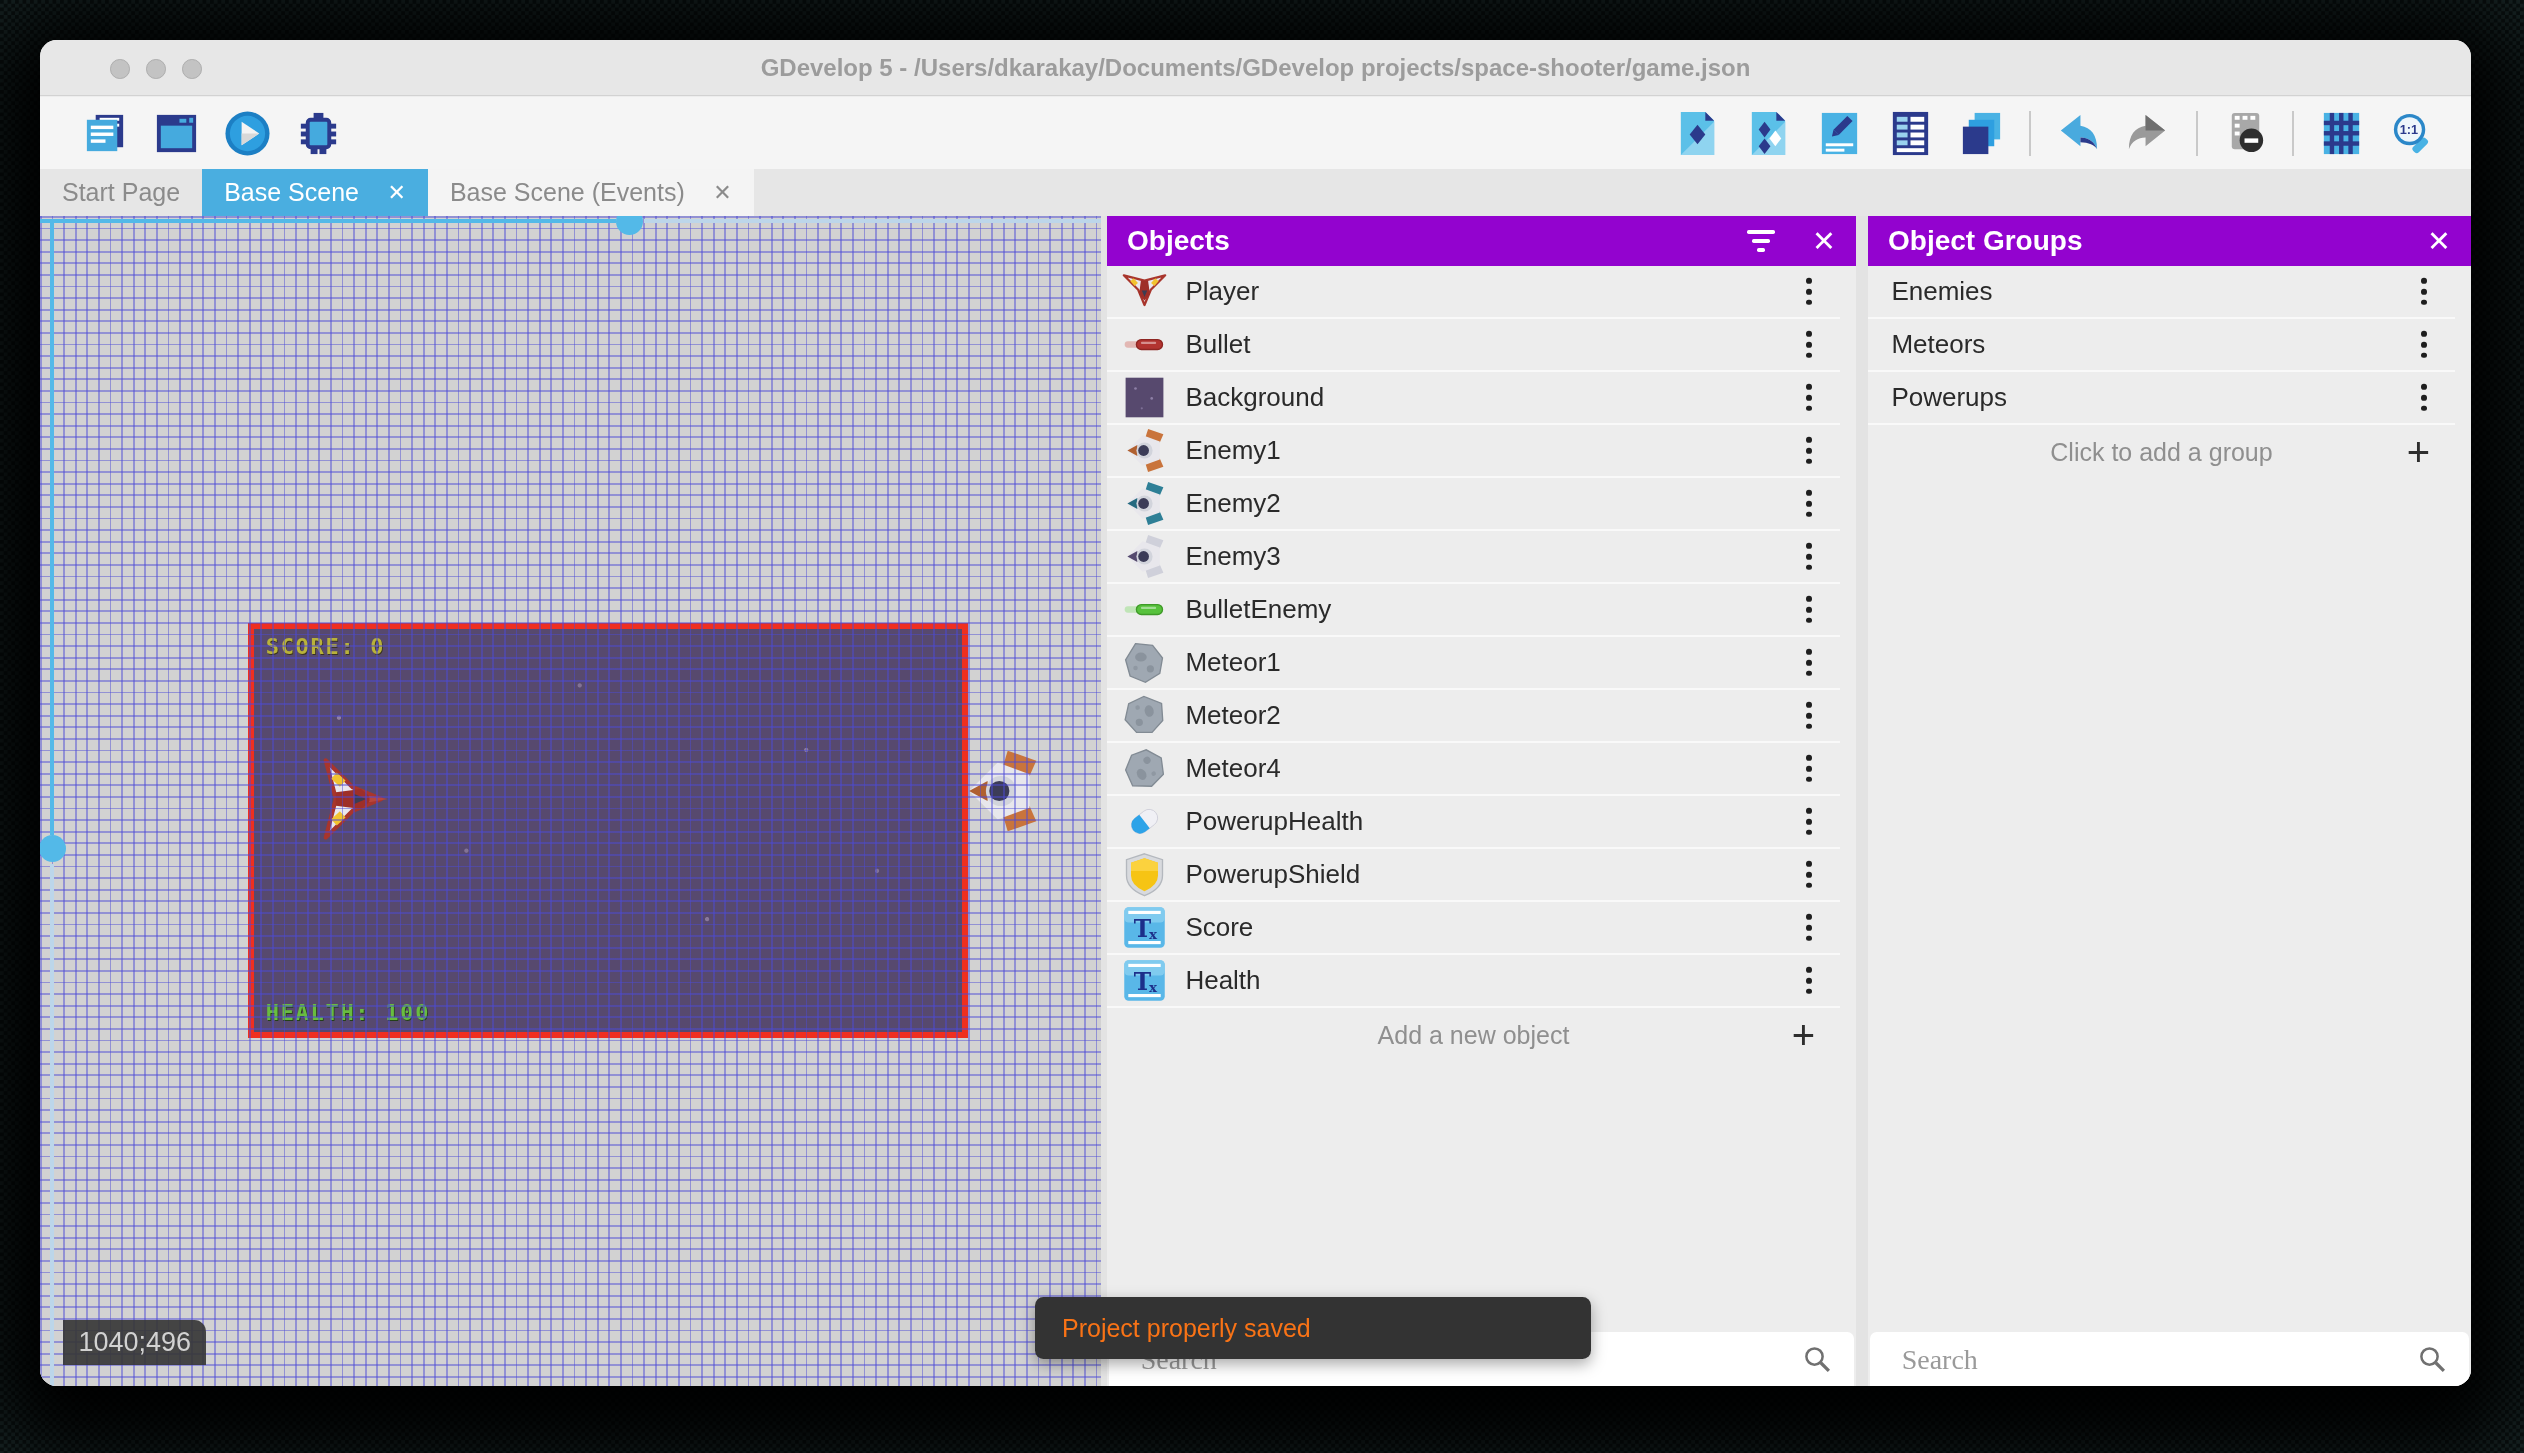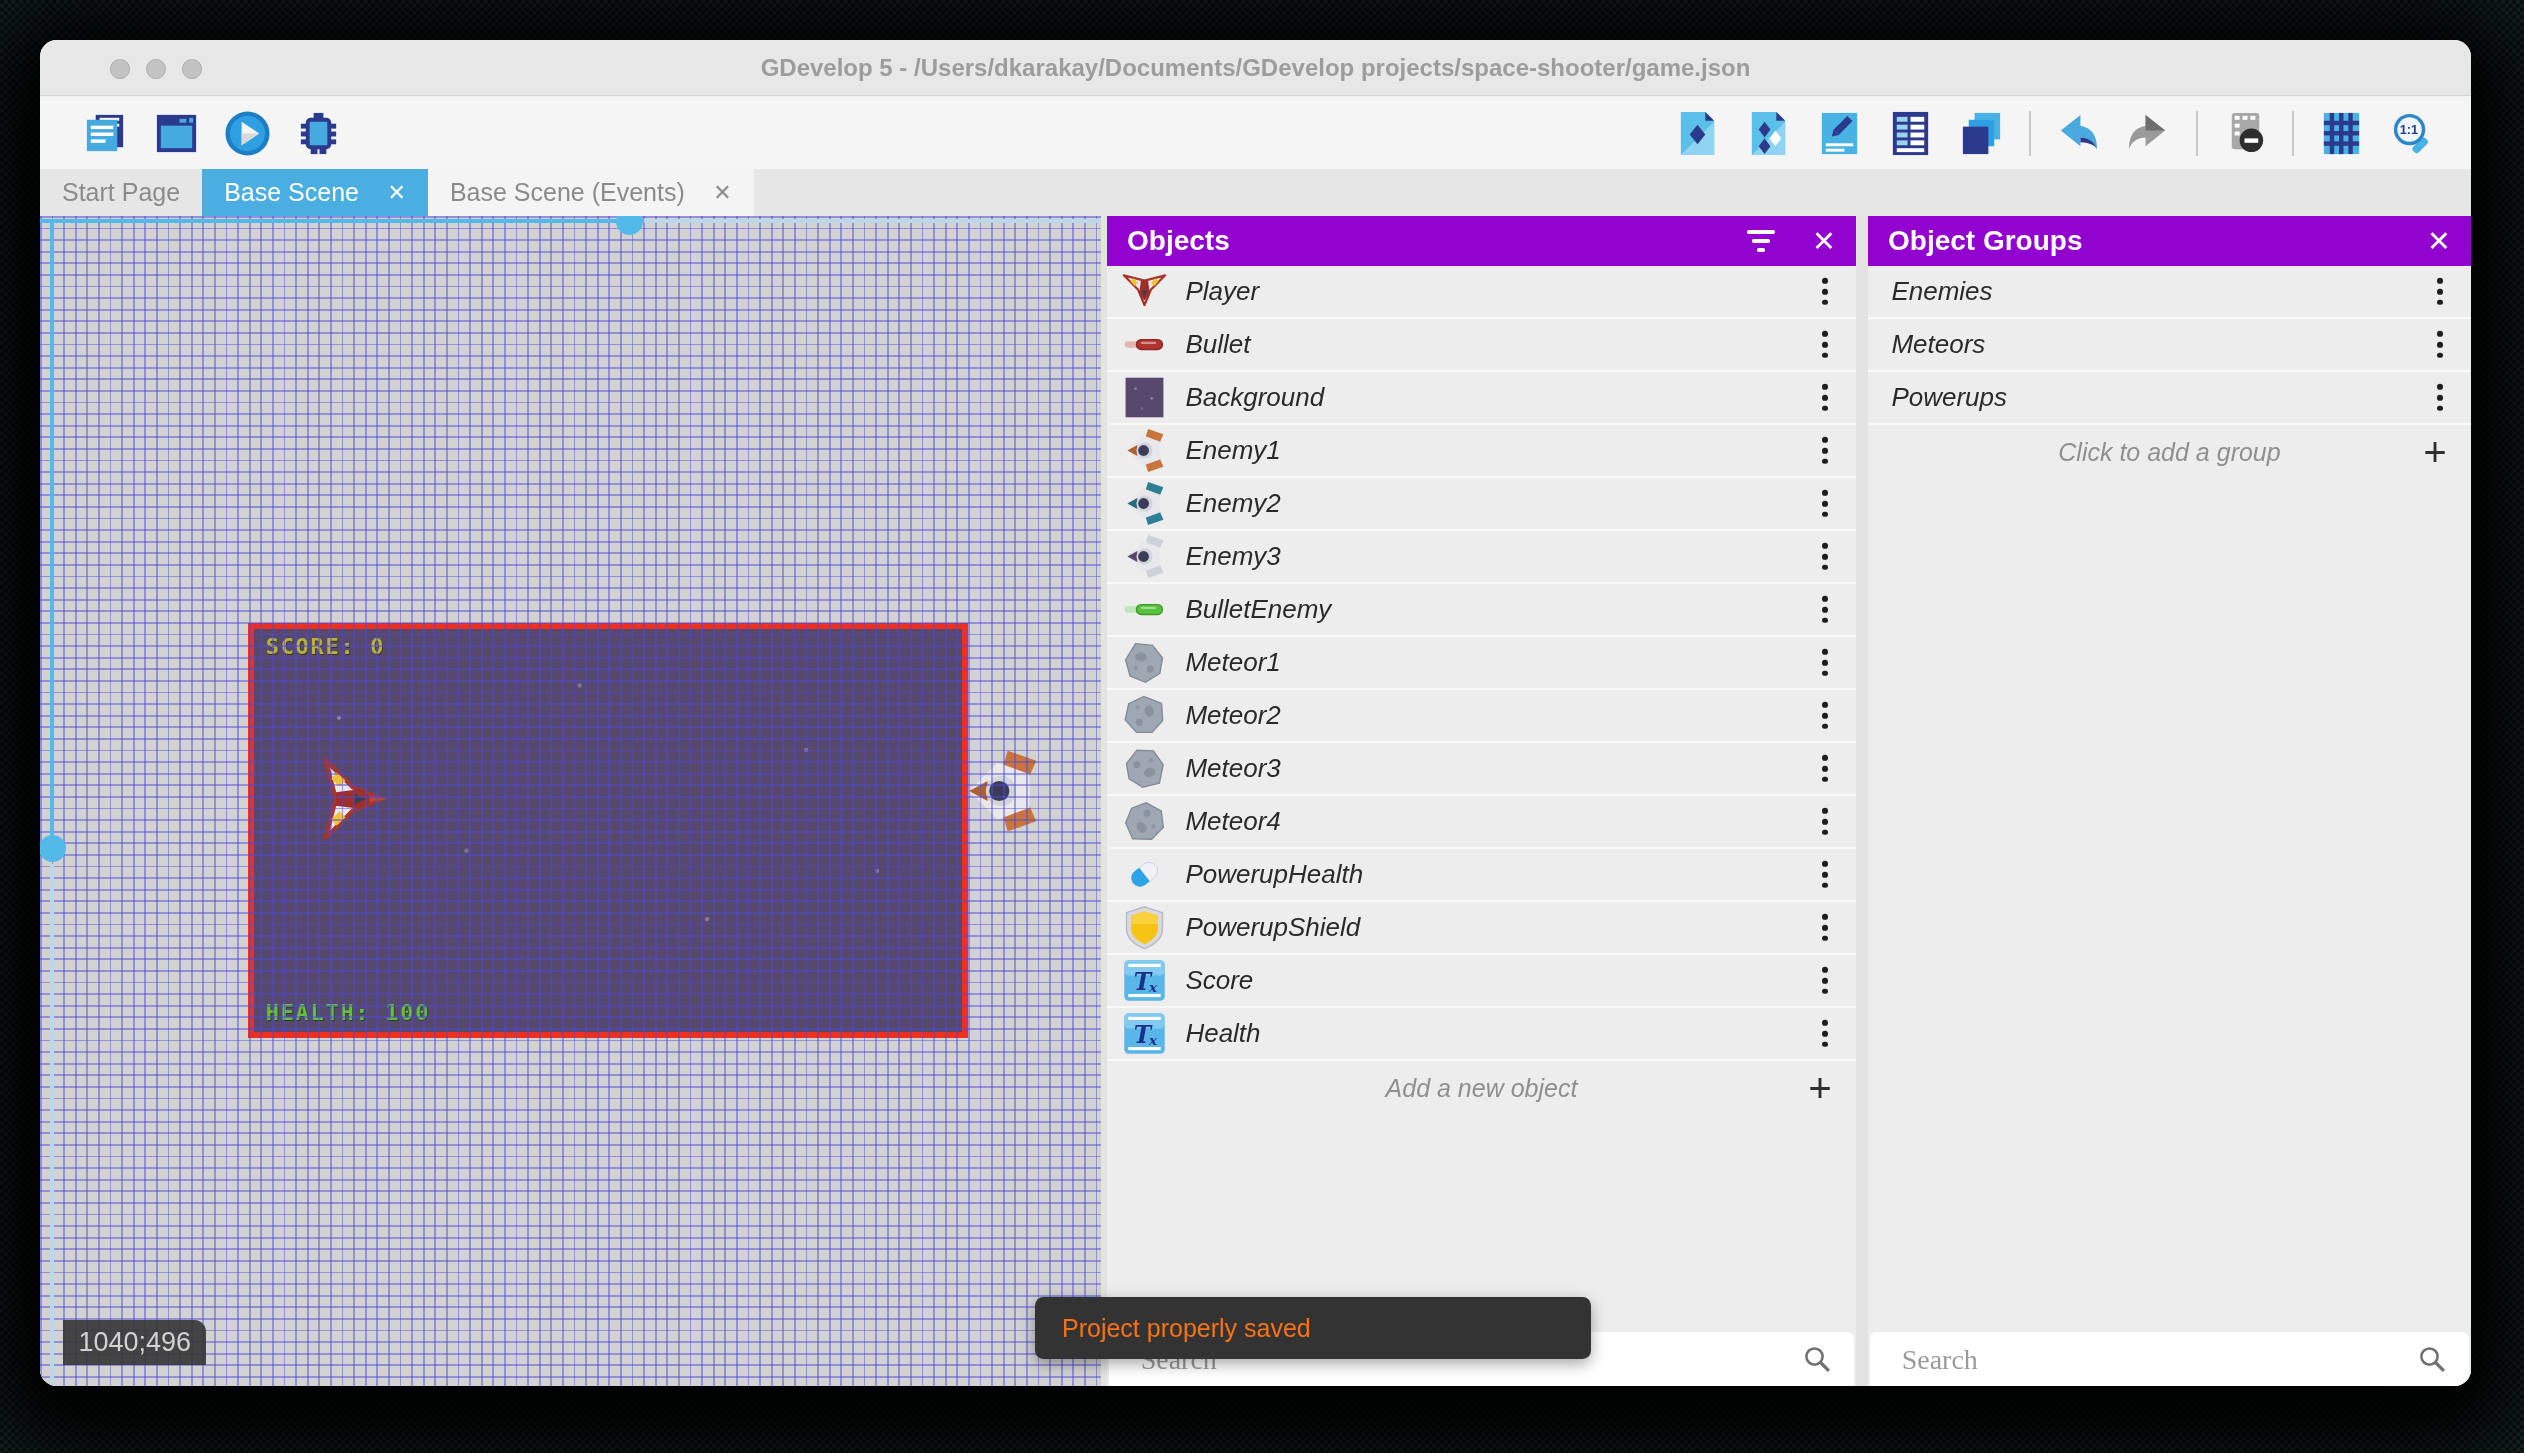--- a/index.html
+++ b/index.html
@@ -69,21 +69,21 @@
     display:flex;align-items:center;padding:0 20px;box-sizing:border-box;}
   .phead .ptitle{font-size:28px;font-weight:700;flex:0 0 auto;}
   .phead .spacer{flex:1;}
   .phead .hicon{margin-left:37px;cursor:pointer;display:flex;align-items:center;}
   .filter-glyph{display:flex;flex-direction:column;align-items:center;gap:5px;}
   .filter-glyph i{display:block;height:4.2px;background:#fff;border-radius:1.7px;}
   .filter-glyph i:nth-child(1){width:28.5px;}
   .filter-glyph i:nth-child(2){width:18.4px;}
   .filter-glyph i:nth-child(3){width:8.4px;}
   .xglyph{font-size:28.5px;color:#fff;line-height:1;}
-  .rows{position:absolute;left:0;right:0;top:50px;font-style:italic;}
+  .rows{position:absolute;left:0;right:16px;top:50px;}
   .orow{position:relative;height:51px;border-bottom:2.5px solid #f9f9f9;background:#ededed;
     display:flex;align-items:center;cursor:pointer;}
   .orow .oicon{width:45px;height:45px;margin-left:15px;flex:0 0 auto;}
   .orow .oicon svg{width:100%;height:100%;display:block;}
   .orow .olabel{margin-left:18.4px;font-size:26px;color:#2a2a2a;}
   .grow .olabel{margin-left:23.4px;font-size:26px;color:#2a2a2a;}
   .grow{position:relative;height:51px;border-bottom:2.5px solid #f9f9f9;background:#ededed;
     display:flex;align-items:center;cursor:pointer;}
   .dots{position:absolute;right:25px;top:50%;transform:translateY(-50%);display:flex;flex-direction:column;gap:5px;cursor:pointer;padding:3.3px;}
   .dots i{width:5.9px;height:5.9px;border-radius:50%;background:#1e1e1e;display:block;}
@@ -481,38 +481,20 @@
               <span class="olabel">Meteor2</span>
               <span class="dots">
                 <i></i>
                 <i></i>
                 <i></i>
               </span>
             </div>
             <div class="orow">
               <span class="oicon">
                 <svg viewBox="0 0 100 100">
-                  <g transform="rotate(160 50 50)">
-<path d="M30 8 L68 12 L90 40 L84 74 L52 94 L18 80 L8 44 Z" fill="#9fa8b2" stroke="#828b94" stroke-width="3"></path>
-<ellipse cx="42" cy="38" rx="13" ry="10" fill="#8a939d"></ellipse>
-<circle cx="63" cy="64" r="8" fill="#8a939d"></circle>
-                    <circle cx="30" cy="62" r="5" fill="#8f98a2"></circle>
-                  </g>
-                </svg>
-              </span>
-              <span class="olabel">Meteor3</span>
-              <span class="dots">
-                <i></i>
-                <i></i>
-                <i></i>
-              </span>
-            </div>
-            <div class="orow">
-              <span class="oicon">
-                <svg viewBox="0 0 100 100">
                   <g transform="rotate(240 50 50)">
 <path d="M30 8 L68 12 L90 40 L84 74 L52 94 L18 80 L8 44 Z" fill="#9fa8b2" stroke="#828b94" stroke-width="3"></path>
 <ellipse cx="42" cy="38" rx="13" ry="10" fill="#8a939d"></ellipse>
 <circle cx="63" cy="64" r="8" fill="#8a939d"></circle>
                     <circle cx="30" cy="62" r="5" fill="#8f98a2"></circle>
                   </g>
                 </svg>
               </span>
               <span class="olabel">Meteor4</span>
               <span class="dots">

